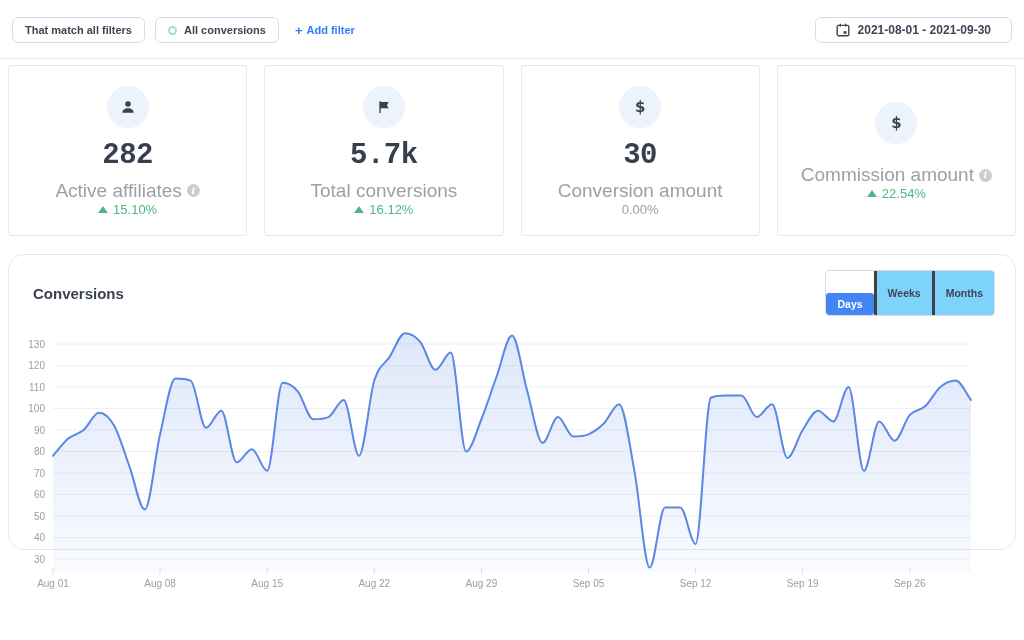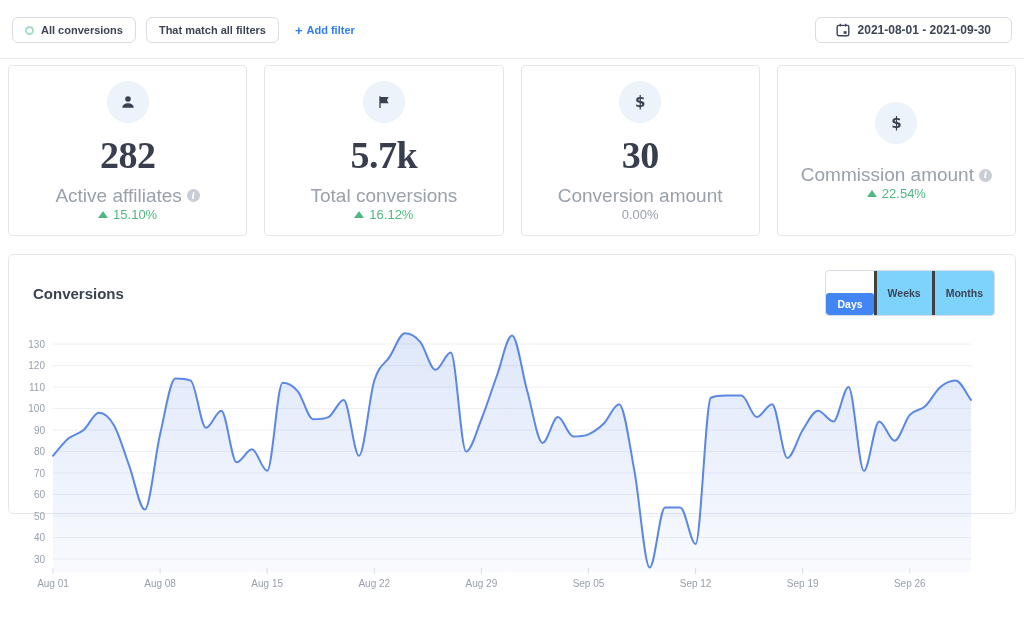--- a/index.html
+++ b/index.html
@@ -14,51 +14,51 @@
   .add-filter .plus { font-size:13px; font-weight:bold; }
   .date-btn { display:inline-flex; align-items:center; gap:8px; background:#fff; border:1px solid #d9dde3; border-radius:6px; padding:5px 20px; font-size:12px; font-weight:bold; color:#3d4554; cursor:pointer; }
   .divider { height:1px; background:#e9ebef; width:100%; }
 
   
   .cards { display:grid; grid-template-columns:repeat(4, 1fr); gap:17px; margin:6px 8px 0 8px; }
   .card { border:1px solid #e4e7ec; border-radius:4px; background:#fff; height:171px; display:flex; flex-direction:column; align-items:center; justify-content:center; padding-top:2px; }
   .icon-circle { width:42px; height:42px; border-radius:50%; background:#edf3fa; display:flex; align-items:center; justify-content:center; color:#3a4050; margin-bottom:12px; }
   .icon-circle svg { display:block; }
   .dollar-glyph { font-size:15px; font-weight:bold; font-family:"DejaVu Sans", sans-serif; }
-  .stat-value { font-family:Liberation Serif, serif; font-size:38px; font-weight:bold; color:#383e4e; letter-spacing:-0.5px; line-height:1.1; }
+  .stat-value { font-family:Liberation Mono, monospace; font-size:29px; font-weight:bold; color:#383e4e; letter-spacing:-0.5px; line-height:1.1; }
   .stat-label-row { display:flex; align-items:center; gap:5px; margin-top:8px; }
   .stat-label { font-size:19px; color:#9aa1ab; }
   .info-icon { width:13px; height:13px; border-radius:50%; background:#c9cdd6; color:#fff; font-size:9px; font-weight:bold; display:inline-flex; align-items:center; justify-content:center; font-family:"DejaVu Serif", serif; font-style:italic; }
   .stat-delta { display:flex; align-items:center; gap:5px; margin-top:0; font-size:13px; color:#4fb882; }
   .stat-delta.neutral { color:#9aa1ab;justify-content:flex-end; }
   .tri-up { width:0; height:0; border-left:5px solid transparent; border-right:5px solid transparent; border-bottom:7px solid #4fb882; display:inline-block; }
 
   
-  .panel { margin:18px 8px 0 8px; border:1px solid #e4e7ec; border-radius:5px; background:#fff; height:260px; }
+  .panel { margin:18px 8px 0 8px; border:1px solid #e4e7ec; border-radius:16px; background:#fff; height:296px; }
   .panel-header { display:flex; align-items:center; justify-content:space-between; padding:15px 20px 0 24px; }
   .panel-title { font-size:15px; font-weight:bold; color:#3a4150; }
   .tab-group { display:inline-flex; border:1px solid #d9dde3; border-radius:4px; overflow:hidden; }
   .tab { background:#7dd3fc; border:none; border-left:3px solid #404040; padding:5px 11px; font-size:10.5px; font-weight:bold; color:#3d4554; cursor:pointer; font-family:"Liberation Sans", sans-serif; }
   .tab:first-child { border-left:none; }
   .tab.active { background:#4285f4; color:#fff; border-radius:3px;margin-top:22px; }
   .chart-wrap { padding:6px 0 0 0; }
   svg text { font-family:"Liberation Sans", sans-serif; }
   .tick-text { font-size:10px; fill:#98a0ab; }
 </style>
 </head>
 <body>
 
 <div class="toolbar">
   <div class="toolbar-left">
     <button class="btn">
+      <span>That match all filters</span>
+    </button>
+    <button class="btn">
       <span class="ring-icon"></span>
       <span>All conversions</span>
-    </button>
-    <button class="btn">
-      <span>That match all filters</span>
     </button>
     <span class="add-filter">
       <span class="plus">+</span>
       <span>Add filter</span>
     </span>
   </div>
   <button class="date-btn">
     <svg width="14" height="14" viewBox="0 0 14 14">
       <rect x="1.2" y="2.4" width="11.6" height="10.4" rx="1.5" fill="none" stroke="#3d4554" stroke-width="1.4"></rect>
       <line x1="4.3" y1="0.8" x2="4.3" y2="3.4" stroke="#3d4554" stroke-width="1.4"></line>

